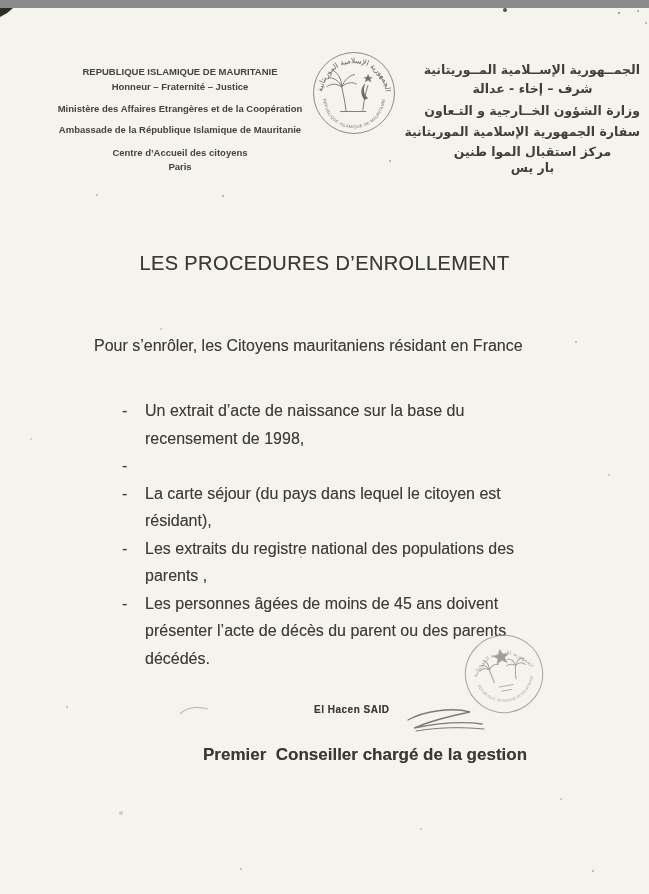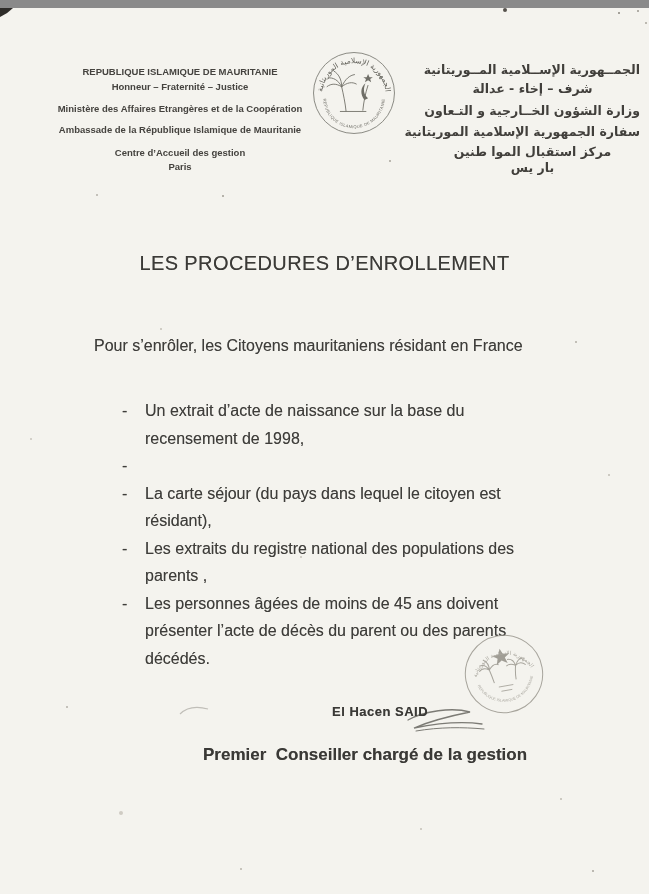--- a/index.html
+++ b/index.html
@@ -45,21 +45,21 @@
   }
   .bullets{
     position:absolute;left:122px;top:389px;width:470px;
     font-size:16px;line-height:27.5px;
     text-shadow:0 0 .5px rgba(62,61,58,.5);
   }
   .bullet{display:flex;}
   .dash{width:23px;flex:none;}
   
   .sig-name{
-    position:absolute;left:332px;top:696px;font-size:13px;font-weight:bold;
+    position:absolute;left:314px;top:696px;font-size:10px;font-weight:bold;
     letter-spacing:.5px;color:#3a3936;text-shadow:0 0 .5px rgba(58,57,54,.55);
   }
   .sig-role{
     position:absolute;left:170px;top:734px;width:390px;text-align:center;
     font-size:17px;font-weight:bold;line-height:26px;color:#3a3936;
     text-shadow:0 0 .5px rgba(58,57,54,.55);
   }
   
   .corner-blob{
     position:absolute;left:0;top:0;width:13px;height:9px;background:#2e2c29;
@@ -99,21 +99,21 @@
 
   <div class="corner-blob"></div>
   <div class="speckles"></div>
   <div class="bottom-edge"></div>
 
   <div class="fr-header">
     <div class="line l1">REPUBLIQUE ISLAMIQUE DE MAURITANIE</div>
     <div class="line l2">Honneur – Fraternité – Justice</div>
     <div class="line l3">Ministère des Affaires Etrangères et de la Coopération</div>
     <div class="line l4">Ambassade de la République Islamique de Mauritanie</div>
-    <div class="line l5">Centre d’Accueil des gestion</div>
+    <div class="line l5">Centre d’Accueil des citoyens</div>
     <div class="line l6">Paris</div>
   </div>
 
   <div class="ar-header">
     <div class="line l1">الجمــهورية الإســلامية المــوريتانية</div>
     <div class="line l2">شرف – إخاء - عدالة</div>
     <div class="line l3">وزارة الشؤون الخــارجية و التـعاون</div>
     <div class="line l4">سفارة الجمهورية الإسلامية الموريتانية</div>
     <div class="line l5">مركز استقبال الموا طنين</div>
     <div class="line l6">بار يس</div>

